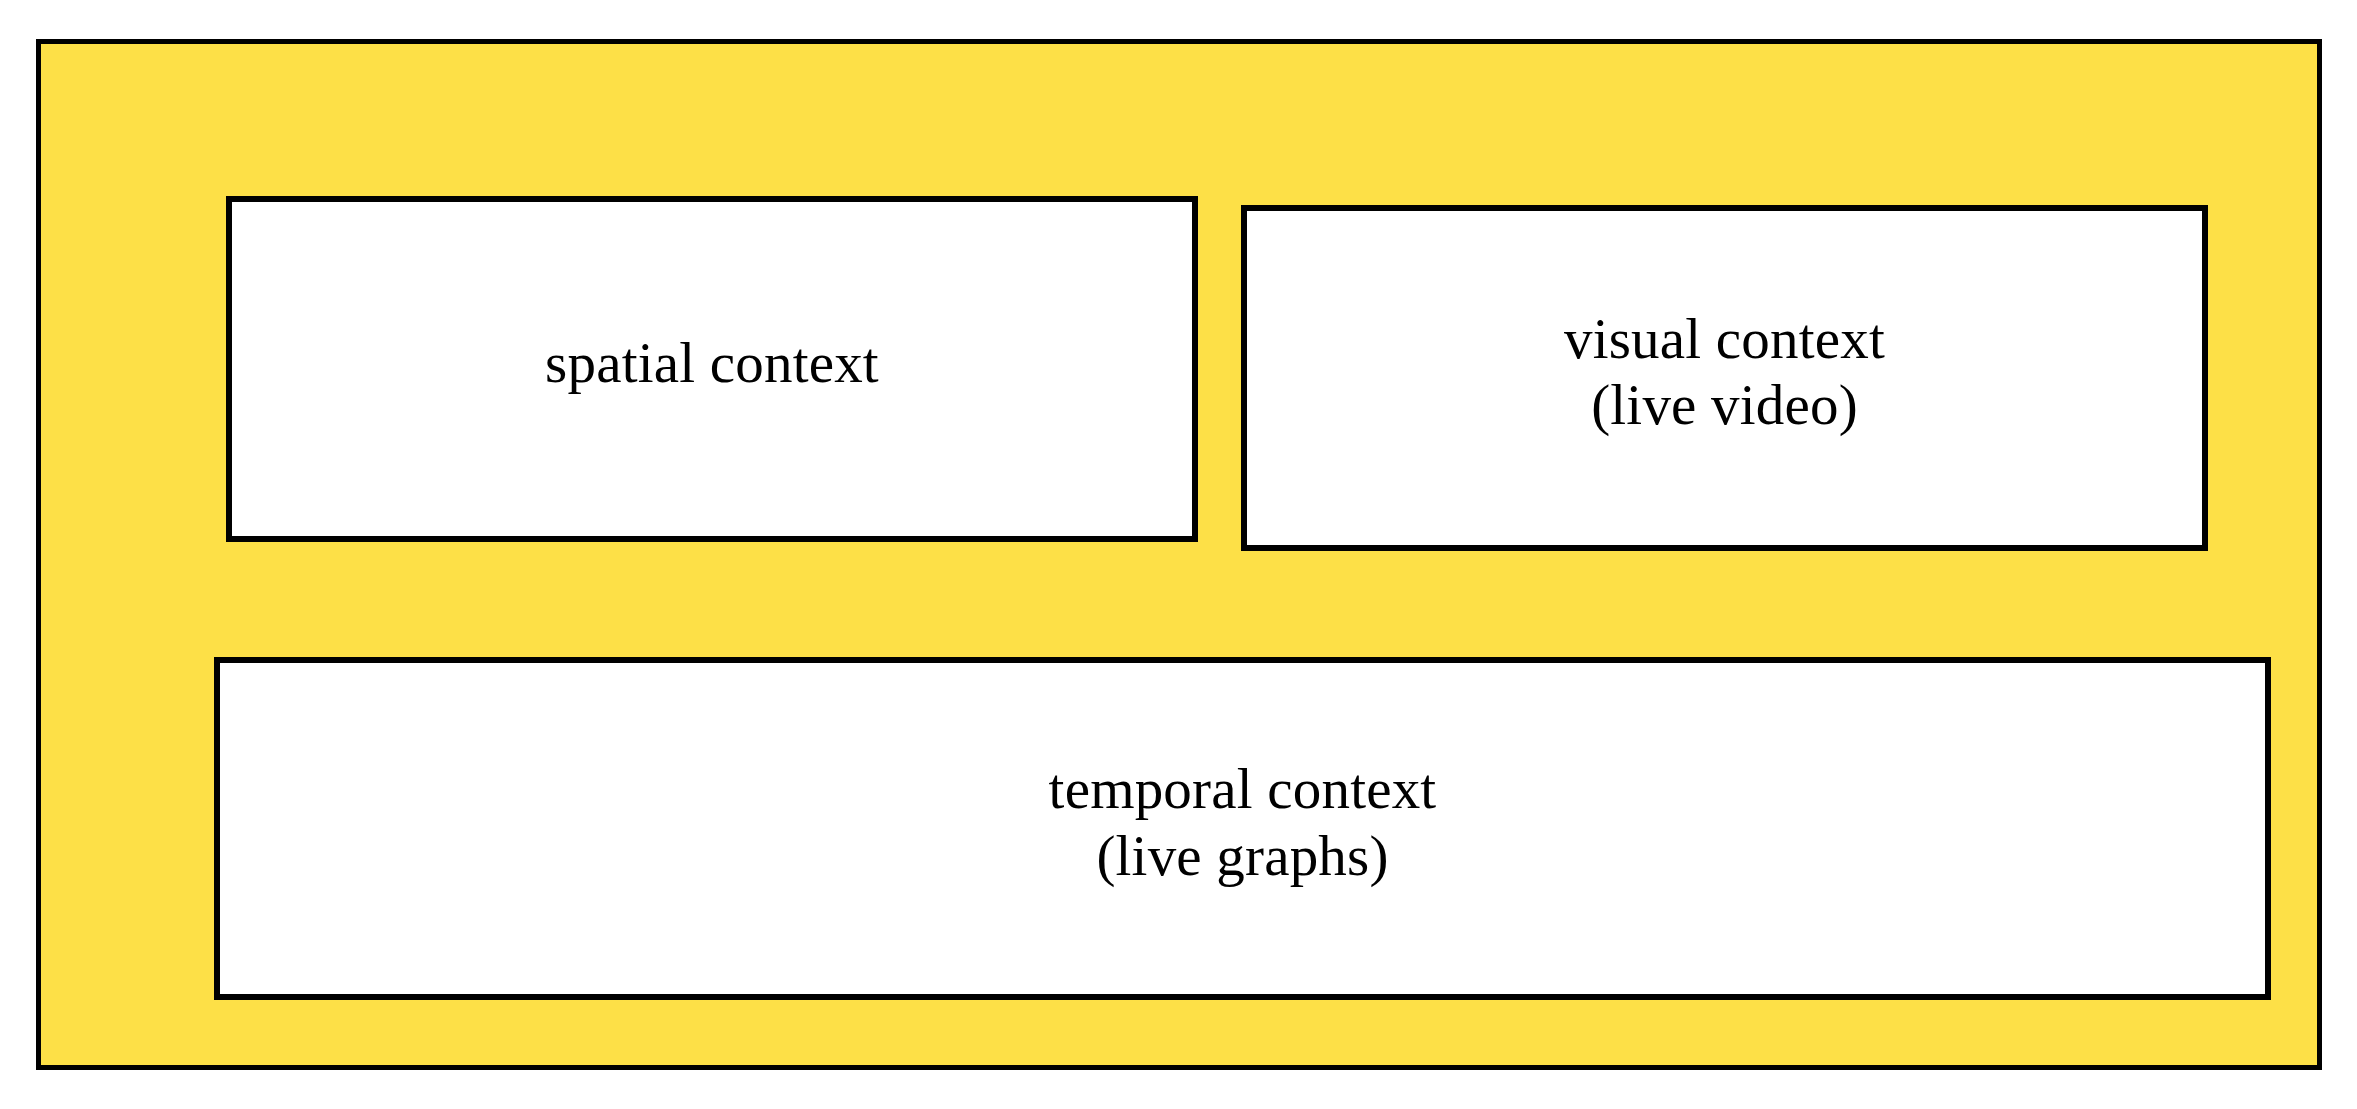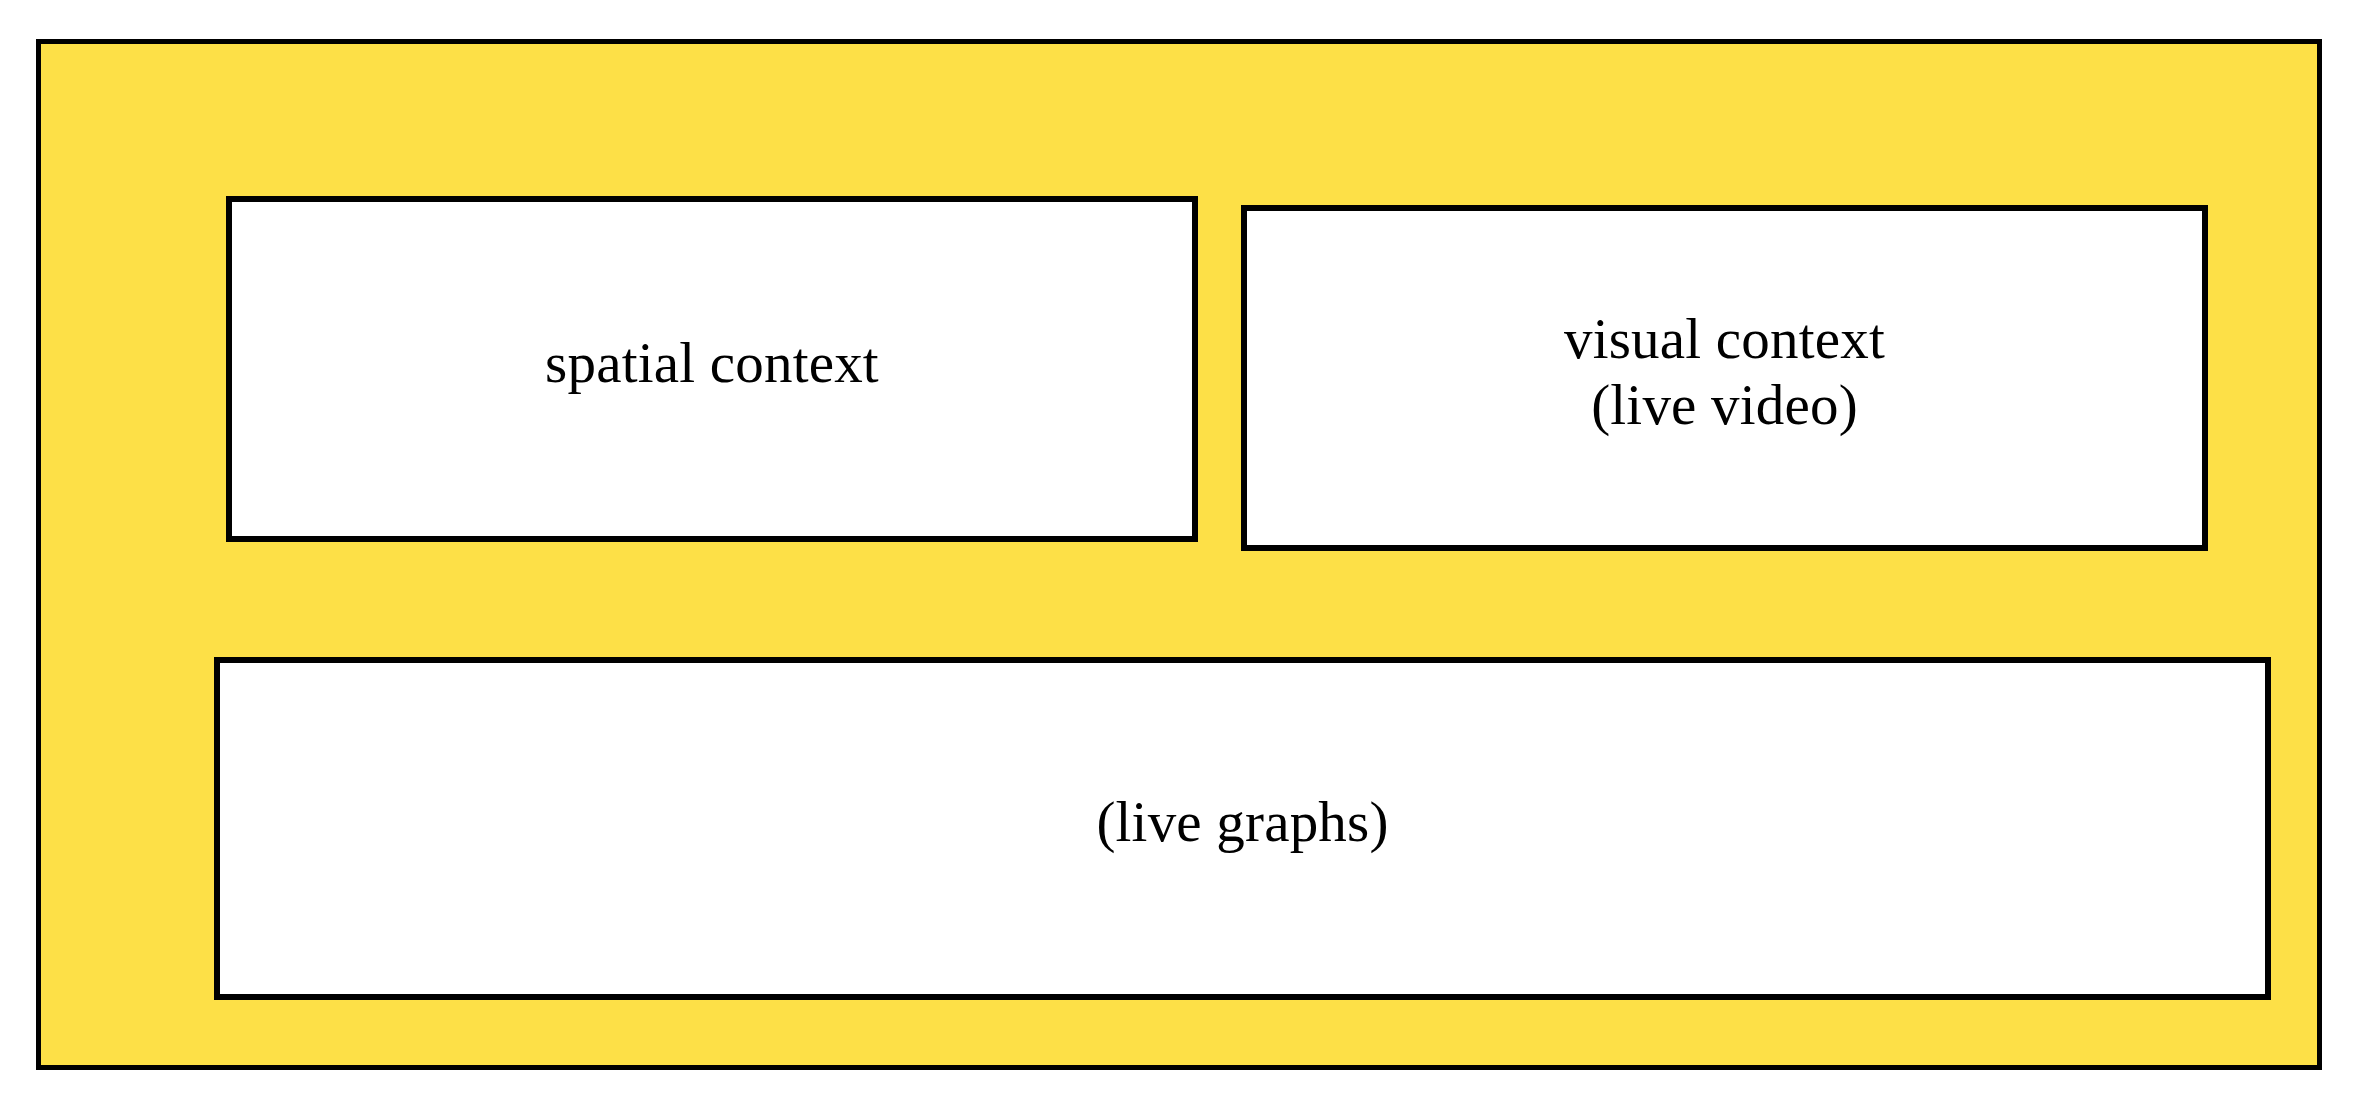--- a/index.html
+++ b/index.html
@@ -99,19 +99,20 @@
 
     <div class="panel panel-visual">
       <div class="panel-label">
         <span class="line">visual context</span>
         <span class="line">(live video)</span>
       </div>
     </div>
 
     <div class="panel panel-temporal">
       <div class="panel-label">
+        <span class="line">temporal context</span>
         <span class="line">(live graphs)</span>
       </div>
     </div>
 
   </div>
 
 </div>
 
 </body></html>

